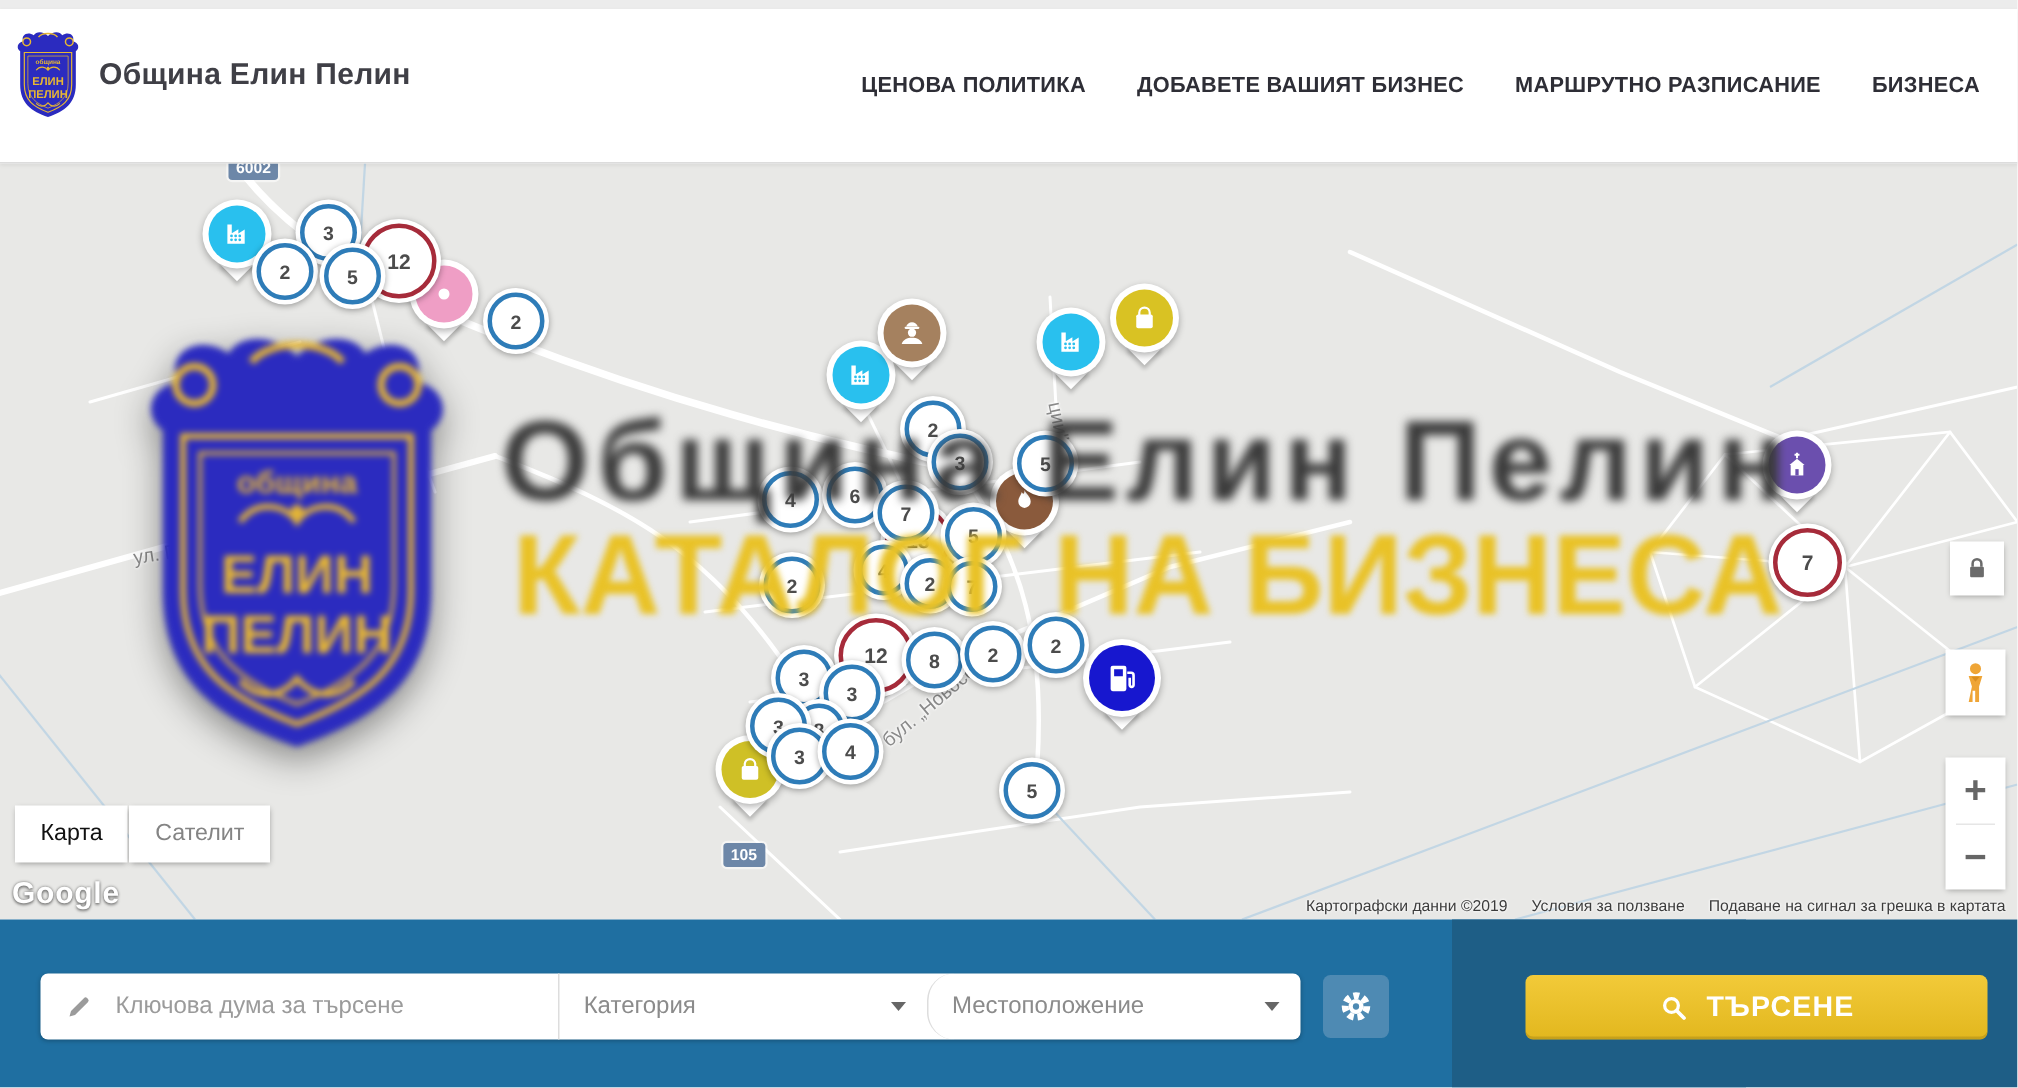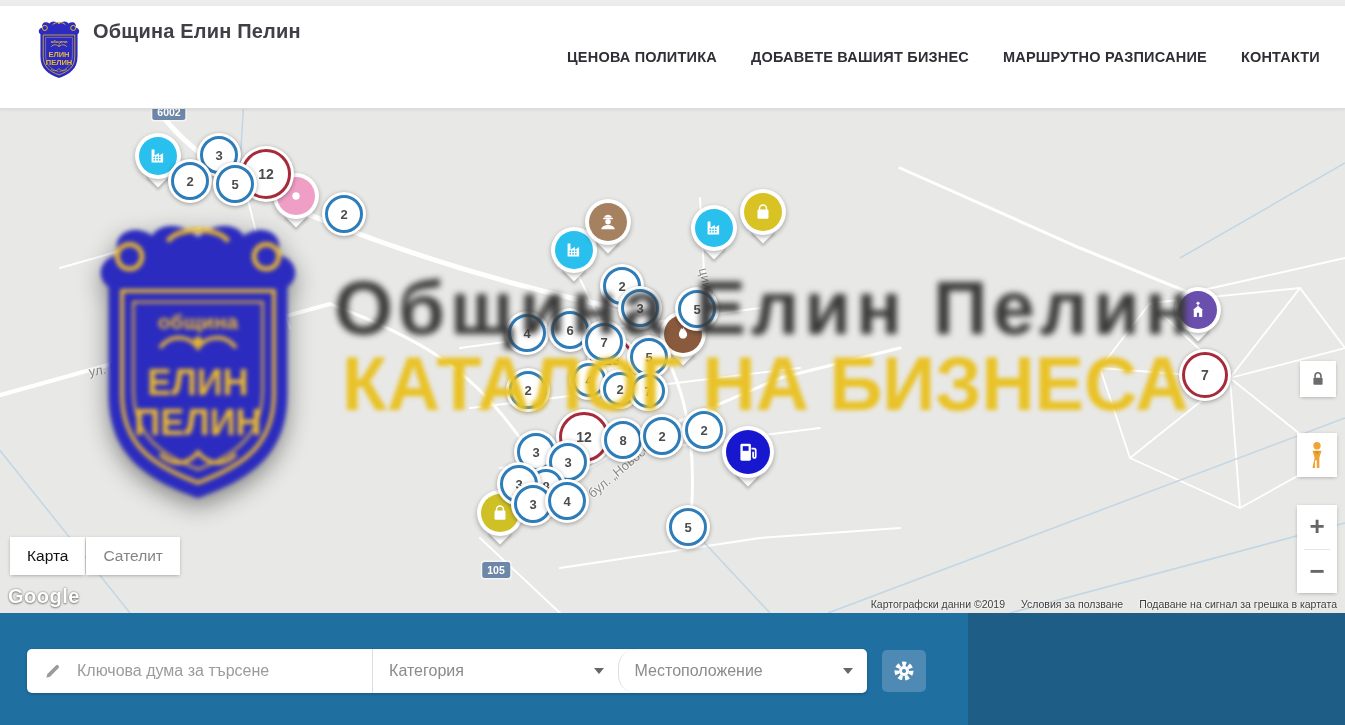--- a/index.html
+++ b/index.html
@@ -1,21 +1,21 @@
 <!DOCTYPE html>
 <html lang="bg"><head>
 <meta charset="utf-8">
 <style>
   html,body{margin:0;padding:0;background:#fff;font-family:"Liberation Sans","DejaVu Sans",sans-serif;}
   .app{position:relative;width:1345px;height:725px;overflow:hidden;}
 
   
   .topstrip{position:absolute;left:0;top:0;width:100%;height:6px;background:#ececec;}
   header{position:absolute;left:0;top:6px;width:100%;height:102px;background:#fff;border-bottom:1px solid #dcdcdc;box-shadow:0 1px 3px rgba(0,0,0,.08);z-index:40;}
-  .brand{position:absolute;left:35px;top:14px;display:flex;align-items:flex-start;cursor:pointer;}
+  .brand{position:absolute;left:8px;top:14px;display:flex;align-items:center;cursor:pointer;}
   .brand-shield{width:48px;height:60px;}
   .brand-text{margin-left:10px;}
   .brand-title{font-size:20px;font-weight:bold;color:#3f3f46;letter-spacing:.2px;}
   .brand-subtitle{font-size:16.5px;font-weight:bold;color:#e7ba1f;letter-spacing:.4px;margin-top:1px;}
   nav{position:absolute;right:25px;top:0;height:102px;display:flex;align-items:center;gap:34px;}
   nav a{font-size:14.5px;font-weight:bold;color:#2e2e36;text-decoration:none;letter-spacing:.2px;cursor:pointer;}
 
   
   .map{position:absolute;left:0;top:108px;width:1345px;height:505px;background:#e8e8e6;overflow:hidden;}
   .roads{position:absolute;left:0;top:0;z-index:0;}
@@ -106,21 +106,21 @@
           <use href="#shield"></use>
         </svg>
       <div class="brand-text">
         <div class="brand-title">Община Елин Пелин</div>
       </div>
     </div>
     <nav>
       <a>ЦЕНОВА ПОЛИТИКА</a>
       <a>ДОБАВЕТЕ ВАШИЯТ БИЗНЕС</a>
       <a>МАРШРУТНО РАЗПИСАНИЕ</a>
-      <a>КОНТАКТИ</a>
+      <a>БИЗНЕСА</a>
     </nav>
   </header>
 
   <div class="map">
     <svg class="roads" width="1345" height="505" viewBox="0 0 1345 505">
       <g stroke="#ffffff" fill="none" stroke-linecap="round">
         <path stroke-width="5" d="M150,-10 C180,40 240,80 330,115 C440,158 540,185 640,205"></path>
         <path stroke-width="4" d="M-10,290 L140,248 L330,196"></path>
         <path stroke-width="3" d="M330,196 C420,230 470,260 520,330"></path>
         <path stroke-width="3" d="M640,205 C680,260 700,320 690,420"></path>
@@ -448,14 +448,21 @@
     </div>
 
     <button class="gear-btn">
       <svg width="24" height="24" viewBox="0 0 24 24">
         <circle cx="12" cy="12" r="7.2" fill="none" stroke="#fff" stroke-width="4.6" stroke-dasharray="3.8 2.6"></circle>
         <circle cx="12" cy="12" r="5" fill="#fff"></circle>
         <circle cx="12" cy="12" r="2.1" fill="#4e8ab3"></circle>
       </svg>
     </button>
 
+    <button class="submit-btn">
+      <svg width="20" height="20" viewBox="0 0 24 24" fill="none">
+        <circle cx="10" cy="10" r="5.5" stroke="#fff" stroke-width="2.6"></circle>
+        <path d="M14.4 14.4L20 20" stroke="#fff" stroke-width="3" stroke-linecap="round"></path>
+      </svg>
+      <span>ТЪРСЕНЕ</span>
+    </button>
   </div>
 </div>
 
 </body></html>

